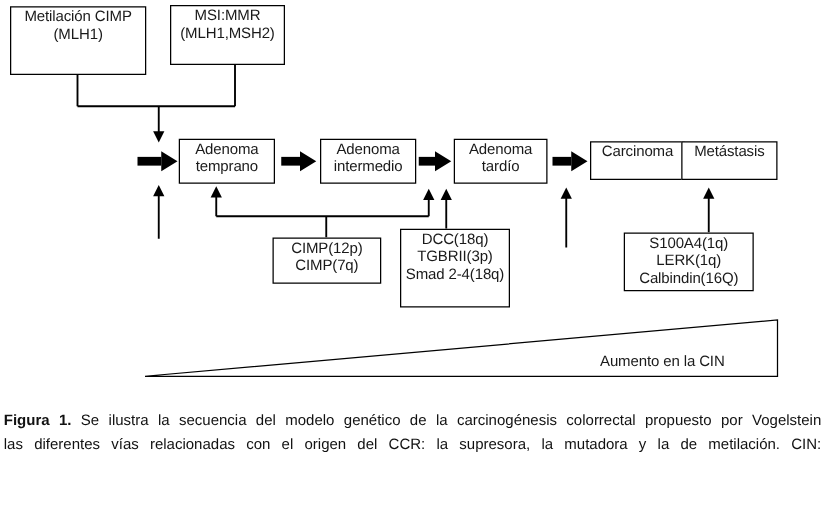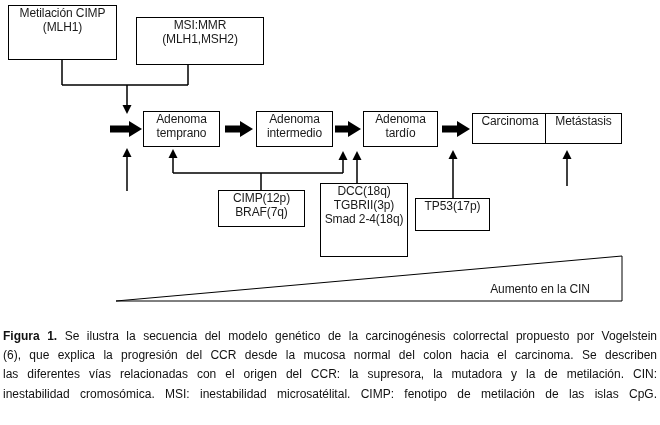--- a/index.html
+++ b/index.html
@@ -8,21 +8,21 @@
     font-family:"Liberation Sans", sans-serif;color:#000;
   }
   .layer{position:absolute;left:0;top:0;}
   .dbox{
     position:absolute;box-sizing:border-box;border:1.5px solid #000;background:#fff;
     display:flex;flex-direction:column;align-items:center;
     font-size:12px;line-height:14px;text-align:center;letter-spacing:-0.1px;
     color:#1a1a1a;
   }
   .tri-label{
-    position:absolute;left:480px;top:282px;width:120px;text-align:center;
+    position:absolute;left:480px;top:282px;width:120px;text-align:left;
     font-size:12px;line-height:14px;color:#1a1a1a;letter-spacing:-0.1px;
   }
   .caption{
     position:absolute;left:3px;top:327px;width:654px;
     font-size:12px;line-height:19.2px;color:#111;letter-spacing:0px;
   }
   .cap-line{width:654px;}
   .cap-line.just{text-align:justify;text-align-last:justify;text-justify:inter-word;}
   .cap-line b{font-weight:bold;}
 </style>
@@ -85,21 +85,21 @@
       <polygon points="567,150 562.5,159 571.5,159" fill="#000" stroke="none"></polygon>
     </g>
 
     <polygon points="116,301 622,256 622,301" fill="#ffffff" stroke="#000" stroke-width="1"></polygon>
   </svg>
 
   <div class="dbox" style="left:8px;top:5px;width:109px;height:55px">
     <span>Metilación CIMP</span>
     <span>(MLH1)</span>
   </div>
-  <div class="dbox" style="left:136px;top:17px;width:128px;height:48px">
+  <div class="dbox" style="left:136px;top:4px;width:92px;height:48px">
     <span>MSI:MMR</span>
     <span>(MLH1,MSH2)</span>
   </div>
 
   <div class="dbox" style="left:143px;top:111px;width:77px;height:36px">
     <span>Adenoma</span>
     <span>temprano</span>
   </div>
   <div class="dbox" style="left:256px;top:111px;width:77px;height:36px">
     <span>Adenoma</span>
@@ -111,36 +111,36 @@
   </div>
   <div class="dbox" style="left:472px;top:113px;width:76px;height:31px">
     <span>Carcinoma</span>
   </div>
   <div class="dbox" style="left:545px;top:113px;width:77px;height:31px">
     <span>Metástasis</span>
   </div>
 
   <div class="dbox" style="left:218px;top:190px;width:87px;height:37px">
     <span>CIMP(12p)</span>
-    <span>BRAF(7q)</span>
+    <span>CIMP(7q)</span>
   </div>
-  <div class="dbox" style="left:320px;top:183px;width:88px;height:74px">
+  <div class="dbox" style="left:320px;top:183px;width:88px;height:63px">
     <span>DCC(18q)</span>
     <span>TGBRII(3p)</span>
     <span>Smad 2-4(18q)</span>
   </div>
-  <div class="dbox" style="left:415px;top:198px;width:75px;height:33px">
-    <span>TP53(17p)</span>
+  <div class="dbox" style="left:499px;top:186px;width:104px;height:47px">
+    <span>S100A4(1q)</span>
+    <span>LERK(1q)</span>
+    <span>Calbindin(16Q)</span>
   </div>
 
   <div class="tri-label">Aumento en la CIN</div>
 
   <div class="caption">
     <div class="cap-line just">
       <b>Figura 1.</b>
       <span>Se ilustra la secuencia del modelo genético de la carcinogénesis colorrectal propuesto por Vogelstein</span>
     </div>
-    <div class="cap-line just">(6), que explica la progresión del CCR desde la mucosa normal del colon hacia el carcinoma. Se describen</div>
     <div class="cap-line just">las diferentes vías relacionadas con el origen del CCR: la supresora, la mutadora y la de metilación. CIN:</div>
-    <div class="cap-line just">inestabilidad cromosómica. MSI: inestabilidad microsatélital. CIMP: fenotipo de metilación de las islas CpG.</div>
   </div>
 
 </div>
 
 </body></html>

